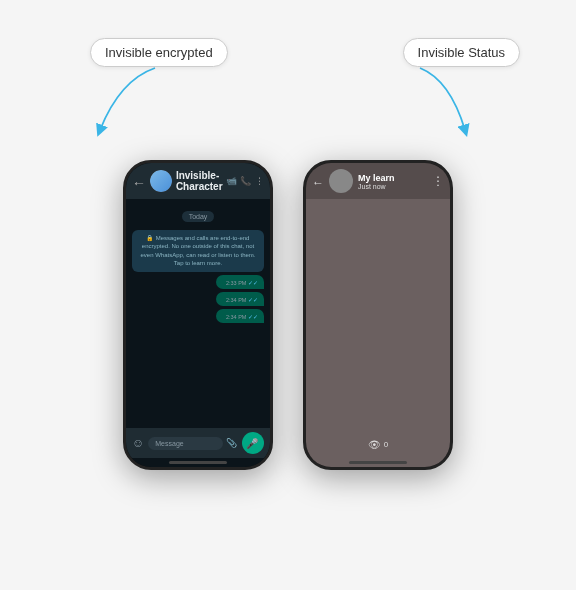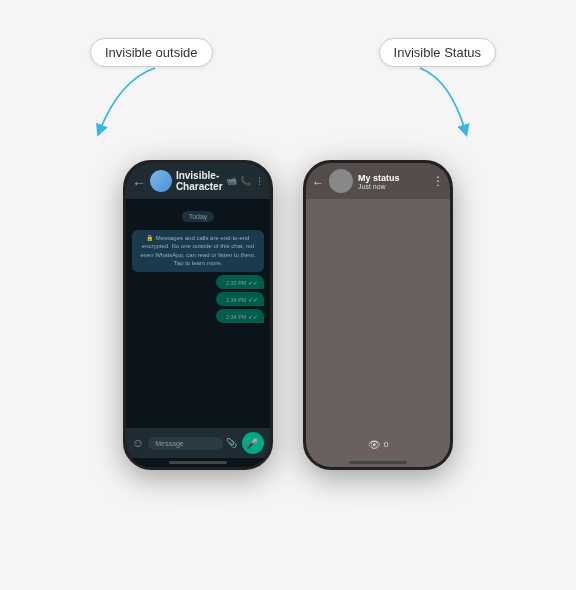--- a/index.html
+++ b/index.html
@@ -35,21 +35,21 @@
       box-shadow: 0 1px 4px rgba(0,0,0,0.08);
     }
 
     .label-invisible-messages {
       top: 38px;
       left: 90px;
     }
 
     .label-invisible-status {
       top: 38px;
-      right: 80px;
+      right: 56px;
     }
 
     
     .arrow-svg {
       position: absolute;
       pointer-events: none;
     }
 
     
     .phone-section {
@@ -314,21 +314,21 @@
     <marker id="arrowBlue" markerWidth="7" markerHeight="7" refX="3" refY="3.5" orient="auto">
       <path d="M0,0 L0,7 L7,3.5 z" fill="#3ab5e6"></path>
     </marker>
     <marker id="arrowBlue2" markerWidth="7" markerHeight="7" refX="3" refY="3.5" orient="auto">
       <path d="M0,0 L0,7 L7,3.5 z" fill="#3ab5e6"></path>
     </marker>
   </defs>
 </svg>
 
 <div class="label-box label-invisible-messages">
-  <span>Invisible outside</span>
+  <span>Invisible encrypted</span>
 </div>
 
 <div class="label-box label-invisible-status">
   <span>Invisible Status</span>
 </div>
 
 <div class="container">
 
   <div class="phone-section">
     <div class="phone phone-chat">
@@ -381,21 +381,21 @@
   </div>
 
   <div class="phone-section">
     <div class="phone phone-status">
       <div class="phone-screen">
 
         <div class="status-header">
           <span class="status-back">←</span>
           <div class="status-avatar"></div>
           <div class="status-info">
-            <div class="status-name">My status</div>
+            <div class="status-name">My learn</div>
             <div class="status-time">Just now</div>
           </div>
           <span class="status-menu">⋮</span>
         </div>
 
         <div class="status-body"></div>
 
         <div class="status-footer">
           <span class="eye-icon-wrap">👁</span>
           <span class="view-count">0</span>

